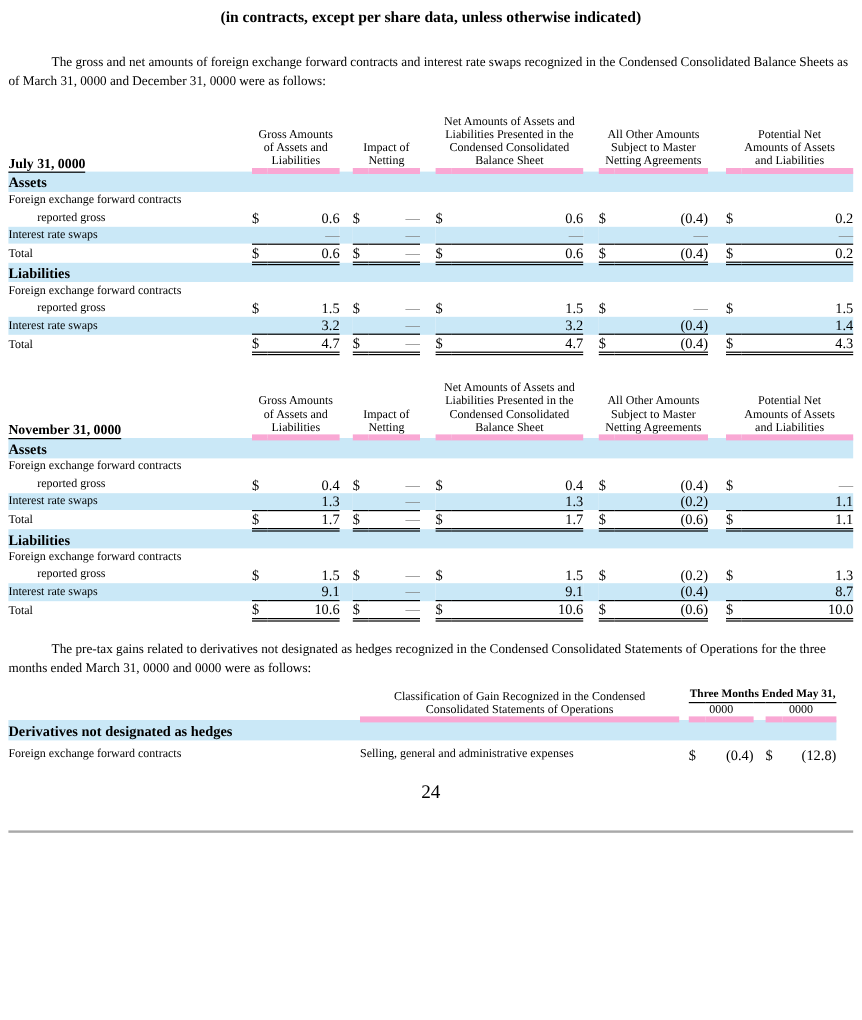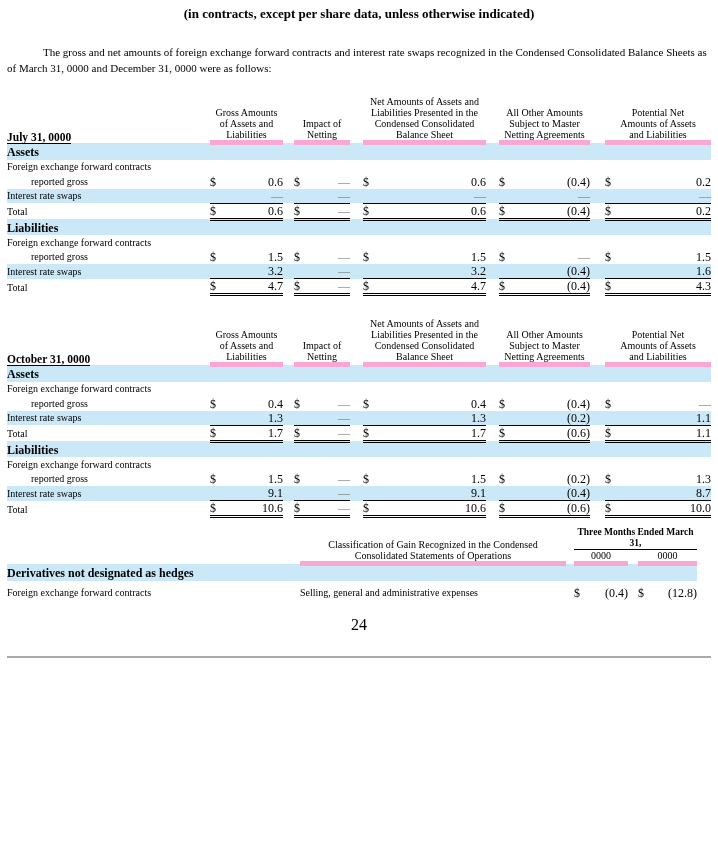--- a/index.html
+++ b/index.html
@@ -288,21 +288,21 @@
       <td class="money rule" colspan="2">
             <div class="mrow">
               <span class="cur"></span>
               <span class="val">(0.4)</span>
             </div>
           </td>
           <td></td>
       <td class="money rule" colspan="2">
             <div class="mrow">
               <span class="cur"></span>
-              <span class="val">1.6</span>
+              <span class="val">1.4</span>
             </div>
           </td>
     </tr>
     <tr class="r total">
       <td class="lbl">Total</td>
       <td class="money dbl" colspan="2">
             <div class="mrow">
               <span class="cur">$</span>
               <span class="val">4.7</span>
             </div>
@@ -352,21 +352,21 @@
         <col style="width:110px">
         <col style="width:13px">
       <col style="width:13px">
         <col style="width:78px">
         <col style="width:15px">
       <col style="width:13px">
         <col style="width:93px">
     </colgroup>
     <tbody>
         <tr>
-      <td class="datelbl"><span>October 31, 0000</span></td>
+      <td class="datelbl"><span>November 31, 0000</span></td>
       <th class="chdr" colspan="2">
             <div class="chdr-in w70">Gross Amounts of Assets and Liabilities</div>
           </th>
       <td></td>
       <th class="chdr" colspan="2">
             <div class="chdr-in w50">Impact of Netting</div>
           </th>
       <td></td>
       <th class="chdr" colspan="2">
             <div class="chdr-in w125">Net Amounts of Assets and Liabilities Presented in the Condensed Consolidated Balance Sheet</div>
@@ -610,40 +610,43 @@
       <td class="money dbl" colspan="2">
             <div class="mrow">
               <span class="cur">$</span>
               <span class="val">10.0</span>
             </div>
           </td>
     </tr>
   </tbody>
     </table>
 
+  <div class="para-wrap" style="margin-top:16px;">
+      <p class="para">The pre-tax gains related to derivatives not designated as hedges recognized in the Condensed Consolidated Statements of Operations for the three months ended March 31, 0000 and 0000 were as follows:</p>
+    </div>
 
   <table class="gains">
     <colgroup>
       <col style="width:293px">
         <col style="width:266px">
         <col style="width:8px">
       <col style="width:14px">
         <col style="width:40px">
         <col style="width:10px">
       <col style="width:14px">
         <col style="width:45px">
     </colgroup>
     <tbody>
         <tr>
       <td rowspan="2"></td>
       <th class="chdr" rowspan="2">
             <div class="chdr-in cls-in">Classification of Gain Recognized in the Condensed Consolidated Statements of Operations</div>
           </th>
       <td rowspan="2"></td>
-      <th class="period-hdr" colspan="5">Three Months Ended March 31,</th>
+      <th class="period-hdr" colspan="5">Three Months Ended May 31,</th>
     </tr>
     <tr style="height:14px;">
       <th class="chdr" colspan="2">0000</th>
       <td></td>
       <th class="chdr" colspan="2">0000</th>
     </tr>
     <tr class="band r">
       <td class="sect" colspan="8">Derivatives not designated as hedges</td>
     </tr>
     <tr class="r" style="height:19px;">

